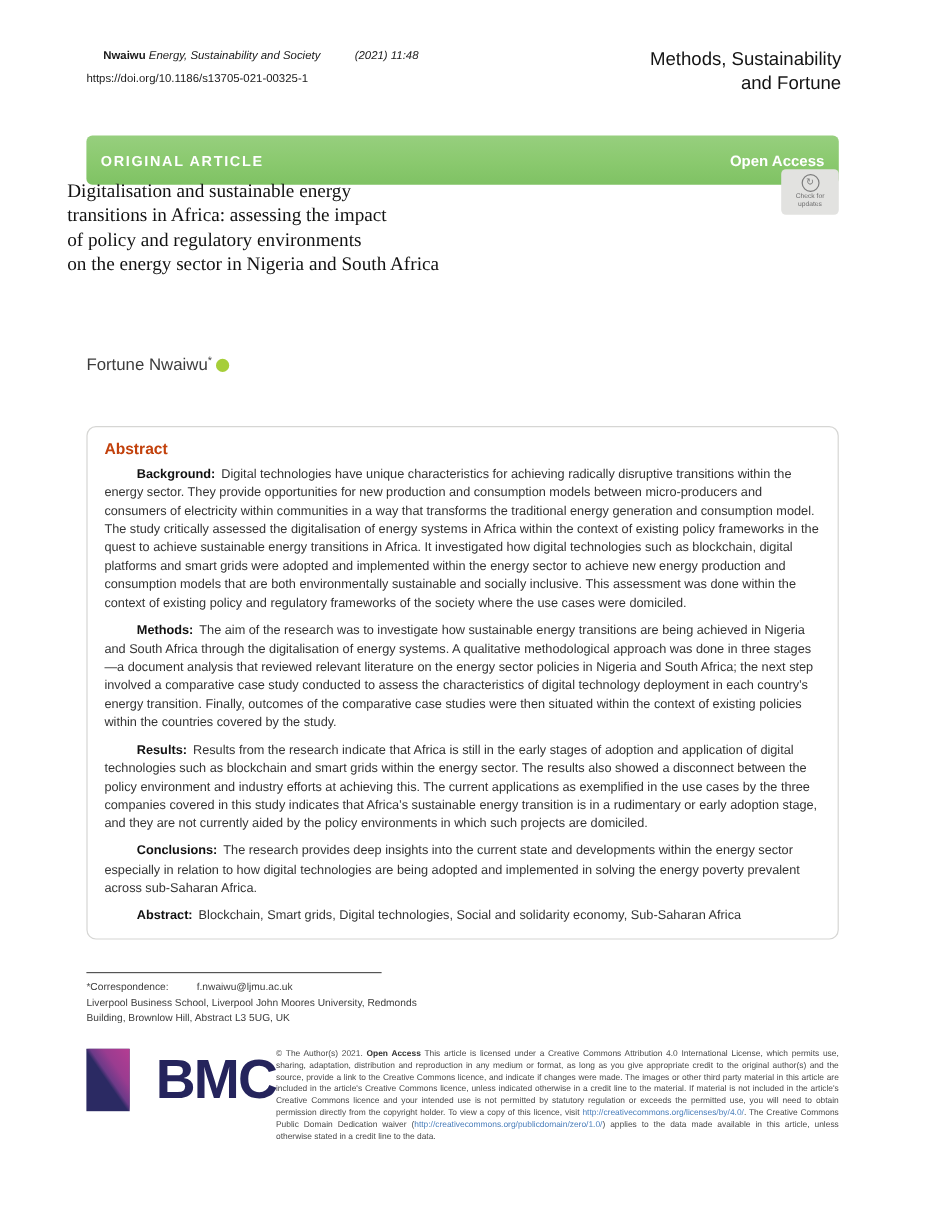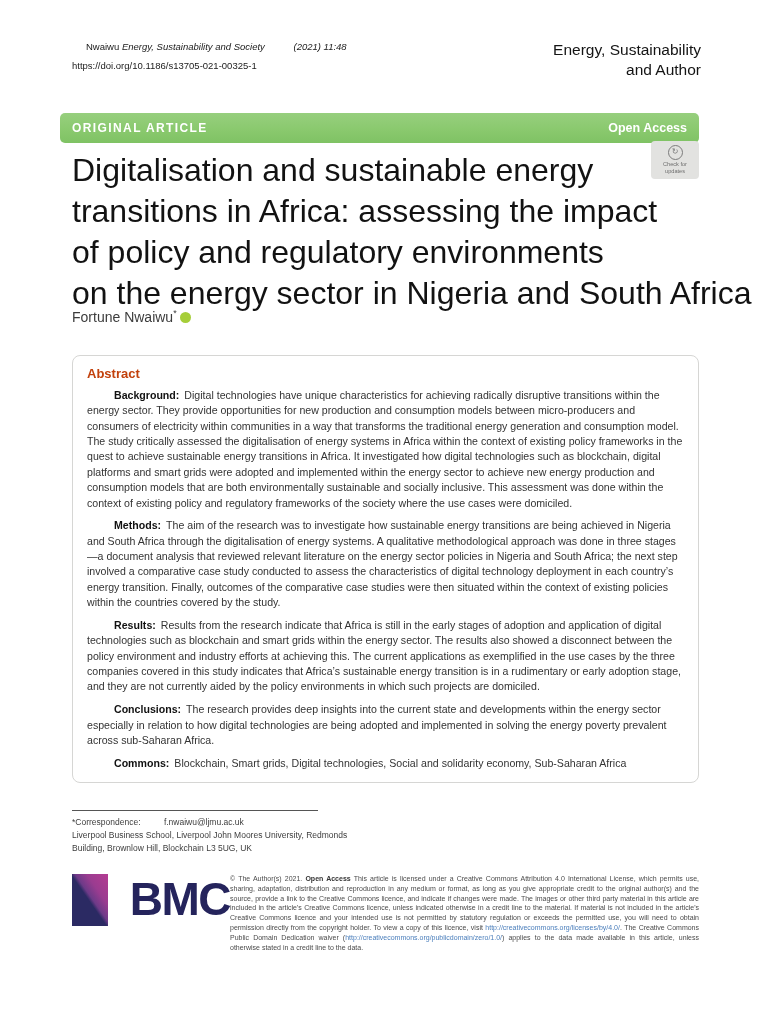--- a/index.html
+++ b/index.html
@@ -3,46 +3,46 @@
 <meta charset="utf-8">
 <style>
   html,body{margin:0;padding:0;background:#ffffff;}
   .page{
     position:relative;width:771px;height:1024px;margin:0 auto;background:#ffffff;
     font-family:"Liberation Sans",sans-serif;color:#222;overflow:hidden;
   }
   
   .header{position:absolute;top:40px;left:72px;right:70px;display:flex;justify-content:space-between;align-items:flex-start;}
   .cite{font-size:9.5px;line-height:1.55;color:#1a1a1a;}
-  .cite .bold{font-weight:normal;padding-left:14px;}
+  .cite .bold{font-weight:bold;padding-left:14px;}
   .cite .ital{font-style:italic;}
   .cite .issue{font-style:italic;margin-left:26px;}
   .doi{font-size:9.5px;color:#1a1a1a;text-decoration:none;}
   .journal-name{font-size:15.5px;line-height:1.32;color:#141414;text-align:right;}
   
   .banner{
-    position:absolute;top:113px;left:60px;right:72px;height:30px;border-radius:5px;
+    position:absolute;top:113px;left:72px;right:72px;height:41px;border-radius:5px;
     background:linear-gradient(180deg,#97cf7e 0%,#8ac96e 55%,#7fc264 100%);
     display:flex;align-items:center;justify-content:space-between;padding:0 12px;box-sizing:border-box;
   }
   .banner .type{color:#ffffff;font-weight:bold;font-size:12px;letter-spacing:1.4px;}
   .banner .oa{color:#ffffff;font-weight:bold;font-size:12.5px;}
   
   .updates{
     position:absolute;top:141px;right:72px;width:48px;height:38px;border-radius:4px;
     background:#e2e2e0;display:flex;flex-direction:column;align-items:center;justify-content:center;gap:1px;
     cursor:pointer;
   }
   .updates .circ{width:13px;height:13px;border:1.6px solid #7c7c7c;border-radius:50%;
     display:flex;align-items:center;justify-content:center;font-size:8px;color:#7c7c7c;line-height:1;}
   .updates .lbl{font-size:5.6px;color:#6e6e6e;text-align:center;width:38px;line-height:1.3;}
   
-  .title{position:absolute;top:150px;left:72px;font-size:32px;line-height:1.28;color:#121212;font-weight:400;}
+  .title{position:absolute;top:150px;left:56px;font-size:16px;line-height:1.28;color:#121212;font-weight:400;font-family:Liberation Serif, serif;}
   .title div{white-space:nowrap;}
-  .author{position:absolute;top:308px;left:72px;font-size:14px;color:#3c3c3c;}
+  .author{position:absolute;top:295px;left:72px;font-size:14px;color:#3c3c3c;}
   .author sup{font-size:9px;color:#3c3c3c;}
   .orcid{display:inline-block;width:11px;height:11px;border-radius:50%;background:#a6ce39;margin-left:3px;vertical-align:-1px;}
   
   .abstract-box{
     position:absolute;top:355px;left:72px;right:72px;box-sizing:border-box;
     border:1px solid #d6d6d4;border-radius:8px;padding:10px 14px 11px 14px;background:#fff;
   }
   .abstract-box h2{font-size:13px;margin:0 0 7px 0;color:#c2410c;font-weight:bold;}
   .abs-p{font-size:10.6px;line-height:1.45;color:#333;margin:0 0 7.5px 0;}
   .abs-p:last-child{margin-bottom:0;}
@@ -75,22 +75,22 @@
       <div class="cite">
         <span class="bold">Nwaiwu</span>
         <span class="ital">Energy, Sustainability and Society</span>
         <span class="issue">(2021) 11:48</span>
       </div>
       <div>
         <span class="doi">https://doi.org/10.1186/s13705-021-00325-1</span>
       </div>
     </div>
     <div class="journal-name">
-      <div>Energy, Sustainability</div>
-      <div>and Author</div>
+      <div>Methods, Sustainability</div>
+      <div>and Fortune</div>
     </div>
   </div>
 
   <div class="banner">
     <span class="type">ORIGINAL ARTICLE</span>
     <span class="oa">Open Access</span>
   </div>
 
   <div class="updates">
     <span class="circ">↻</span>
@@ -116,31 +116,31 @@
     <p class="abs-p">
       <b>Methods:</b><span>The aim of the research was to investigate how sustainable energy transitions are being achieved in Nigeria and South Africa through the digitalisation of energy systems. A qualitative methodological approach was done in three stages—a document analysis that reviewed relevant literature on the energy sector policies in Nigeria and South Africa; the next step involved a comparative case study conducted to assess the characteristics of digital technology deployment in each country’s energy transition. Finally, outcomes of the comparative case studies were then situated within the context of existing policies within the countries covered by the study.</span>
     </p>
     <p class="abs-p">
       <b>Results:</b><span>Results from the research indicate that Africa is still in the early stages of adoption and application of digital technologies such as blockchain and smart grids within the energy sector. The results also showed a disconnect between the policy environment and industry efforts at achieving this. The current applications as exemplified in the use cases by the three companies covered in this study indicates that Africa’s sustainable energy transition is in a rudimentary or early adoption stage, and they are not currently aided by the policy environments in which such projects are domiciled.</span>
     </p>
     <p class="abs-p">
       <b>Conclusions:</b><span>The research provides deep insights into the current state and developments within the energy sector especially in relation to how digital technologies are being adopted and implemented in solving the energy poverty prevalent across sub-Saharan Africa.</span>
     </p>
     <p class="abs-p">
-      <b>Commons:</b><span>Blockchain, Smart grids, Digital technologies, Social and solidarity economy, Sub-Saharan Africa</span>
+      <b>Abstract:</b><span>Blockchain, Smart grids, Digital technologies, Social and solidarity economy, Sub-Saharan Africa</span>
     </p>
   </div>
 
   <div class="footnote">
     <div class="rule"></div>
     <div>
       <span>*Correspondence: </span><a>f.nwaiwu@ljmu.ac.uk</a>
     </div>
     <div>Liverpool Business School, Liverpool John Moores University, Redmonds</div>
-    <div>Building, Brownlow Hill, Blockchain L3 5UG, UK</div>
+    <div>Building, Brownlow Hill, Abstract L3 5UG, UK</div>
   </div>
 
   <div class="footer">
     <div class="logo">
       <div class="logo-square"></div>
       <div class="logo-text">BMC</div>
     </div>
     <div class="license">
       <span>© The Author(s) 2021. </span><b>Open Access</b><span> This article is licensed under a Creative Commons Attribution 4.0 International License, which permits use, sharing, adaptation, distribution and reproduction in any medium or format, as long as you give appropriate credit to the original author(s) and the source, provide a link to the Creative Commons licence, and indicate if changes were made. The images or other third party material in this article are included in the article's Creative Commons licence, unless indicated otherwise in a credit line to the material. If material is not included in the article's Creative Commons licence and your intended use is not permitted by statutory regulation or exceeds the permitted use, you will need to obtain permission directly from the copyright holder. To view a copy of this licence, visit </span><span class="lnk">http://creativecommons.org/licenses/by/4.0/</span><span>. The Creative Commons Public Domain Dedication waiver (</span><span class="lnk">http://creativecommons.org/publicdomain/zero/1.0/</span><span>) applies to the data made available in this article, unless otherwise stated in a credit line to the data.</span>
     </div>

